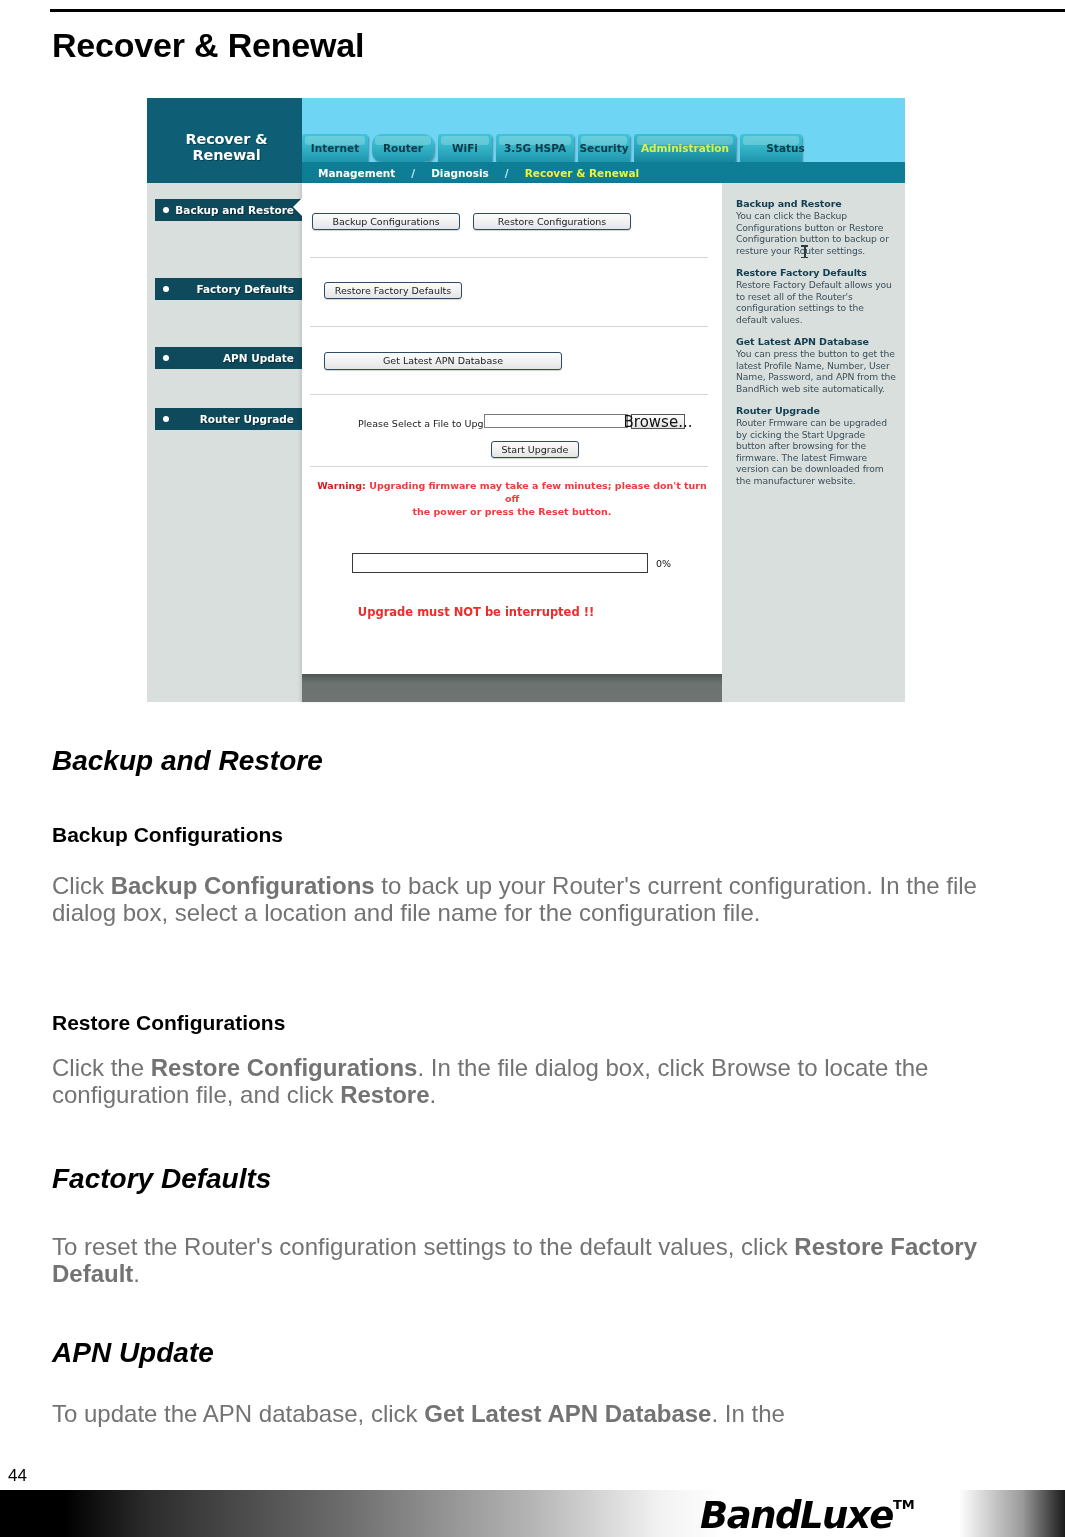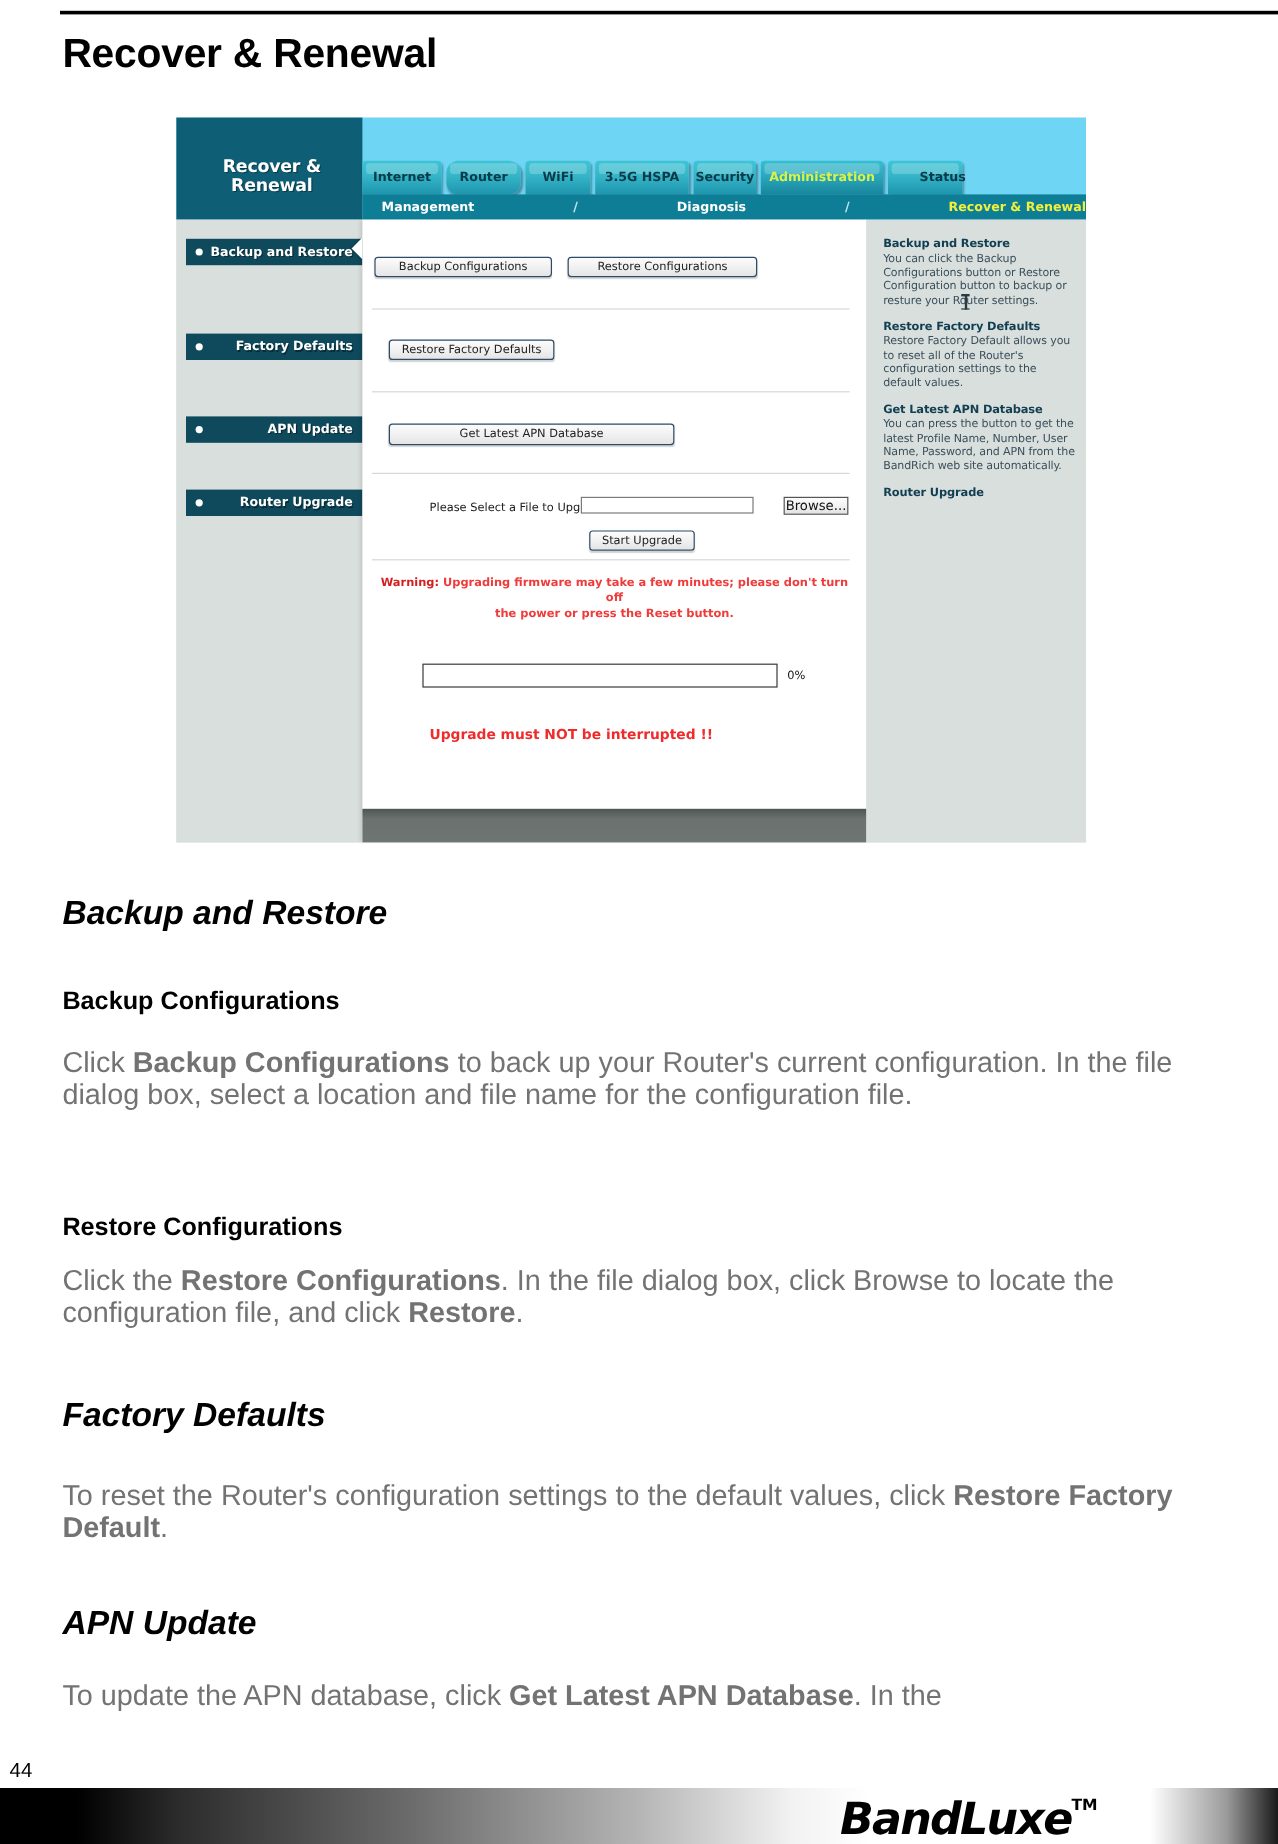--- a/index.html
+++ b/index.html
@@ -118,21 +118,20 @@
     position: absolute;
     left: 155px;
     top: 64px;
     width: 603px;
     height: 21px;
     background: #0e7e96;
     display: flex;
     align-items: center;
     padding-left: 16px;
     box-sizing: border-box;
-    justify-content: space-between;
   }
   .subnav-item {
     color: #ffffff;
     font-size: 10.5px;
     font-weight: bold;
     white-space: nowrap;
   }
   .subnav-item.current { color: #f2f03a; }
   .subnav-sep {
     color: #bfe9f2;
@@ -239,29 +238,28 @@
     height: 14px;
     background: #fff;
     border: 1px solid #7b7b7b;
     box-sizing: border-box;
   }
   .browse-btn {
     position: absolute;
     height: 15px;
     background: linear-gradient(180deg,#fdfdfd 0%,#efefef 60%,#e2e2e2 100%);
     border: 1px solid #555;
-    font-size: 11px;
+    font-size: 15px;
     color: #111;
     display: flex;
     align-items: center;
     justify-content: center;
     box-sizing: border-box;
     padding: 0 4px;
     white-space: nowrap;
-    margin-left: 22px;
   }
   .warn {
     position: absolute;
     color: #ef3b3b;
     font-size: 9.5px;
     text-align: center;
     line-height: 13px;
     font-weight: bold;
   }
   .warn .warn-key { color: #d41f1f; }
@@ -519,20 +517,21 @@
 
   <div class="shot-help">
     <div class="help-inner" id="help">
         <div class="help-h">Backup and Restore</div>
         <div class="help-p">You can click the Backup Configurations button or Restore Configuration button to backup or resture your Router settings.</div>
         <div class="help-h">Restore Factory Defaults</div>
         <div class="help-p">Restore Factory Default allows you to reset all of the Router's configuration settings to the default values.</div>
         <div class="help-h">Get Latest APN Database</div>
         <div class="help-p">You can press the button to get the latest Profile Name, Number, User Name, Password, and APN from the BandRich web site automatically.</div>
         <div class="help-h">Router Upgrade</div>
+        <div class="help-p">Router Frmware can be upgraded by cicking the Start Upgrade button after browsing for the firmware. The latest Fimware version can be downloaded from the manufacturer website.</div>
       </div>
     <div class="ibeam">
         <span></span>
       </div>
   </div>
 </div>
 
 <div class="h2" style="left:52px; top:744px;">Backup and Restore</div>
 
 <div class="h3" style="left:52px; top:822px;">Backup Configurations</div>

